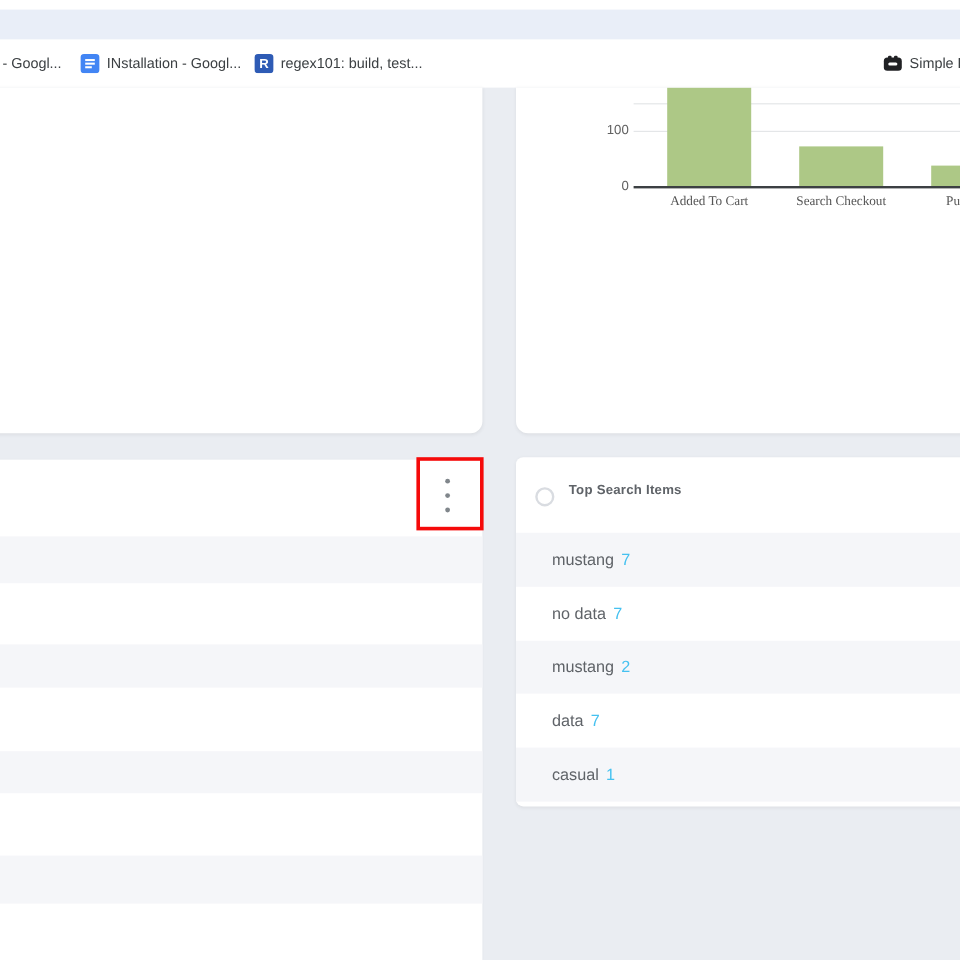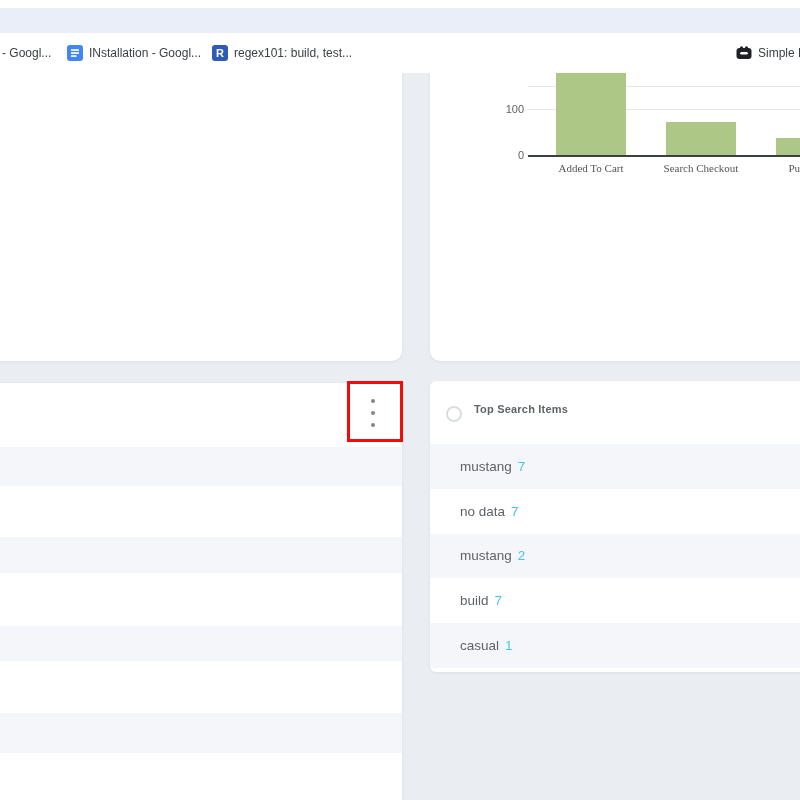--- a/index.html
+++ b/index.html
@@ -142,21 +142,21 @@
     </div>
     <div class="search-row">
       <span>no data</span>
       <span class="count">7</span>
     </div>
     <div class="search-row alt">
       <span>mustang</span>
       <span class="count">2</span>
     </div>
     <div class="search-row">
-      <span>build</span>
+      <span>data</span>
       <span class="count">7</span>
     </div>
     <div class="search-row alt">
       <span>casual</span>
       <span class="count">1</span>
     </div>
   </div>
 
 </div>
 

